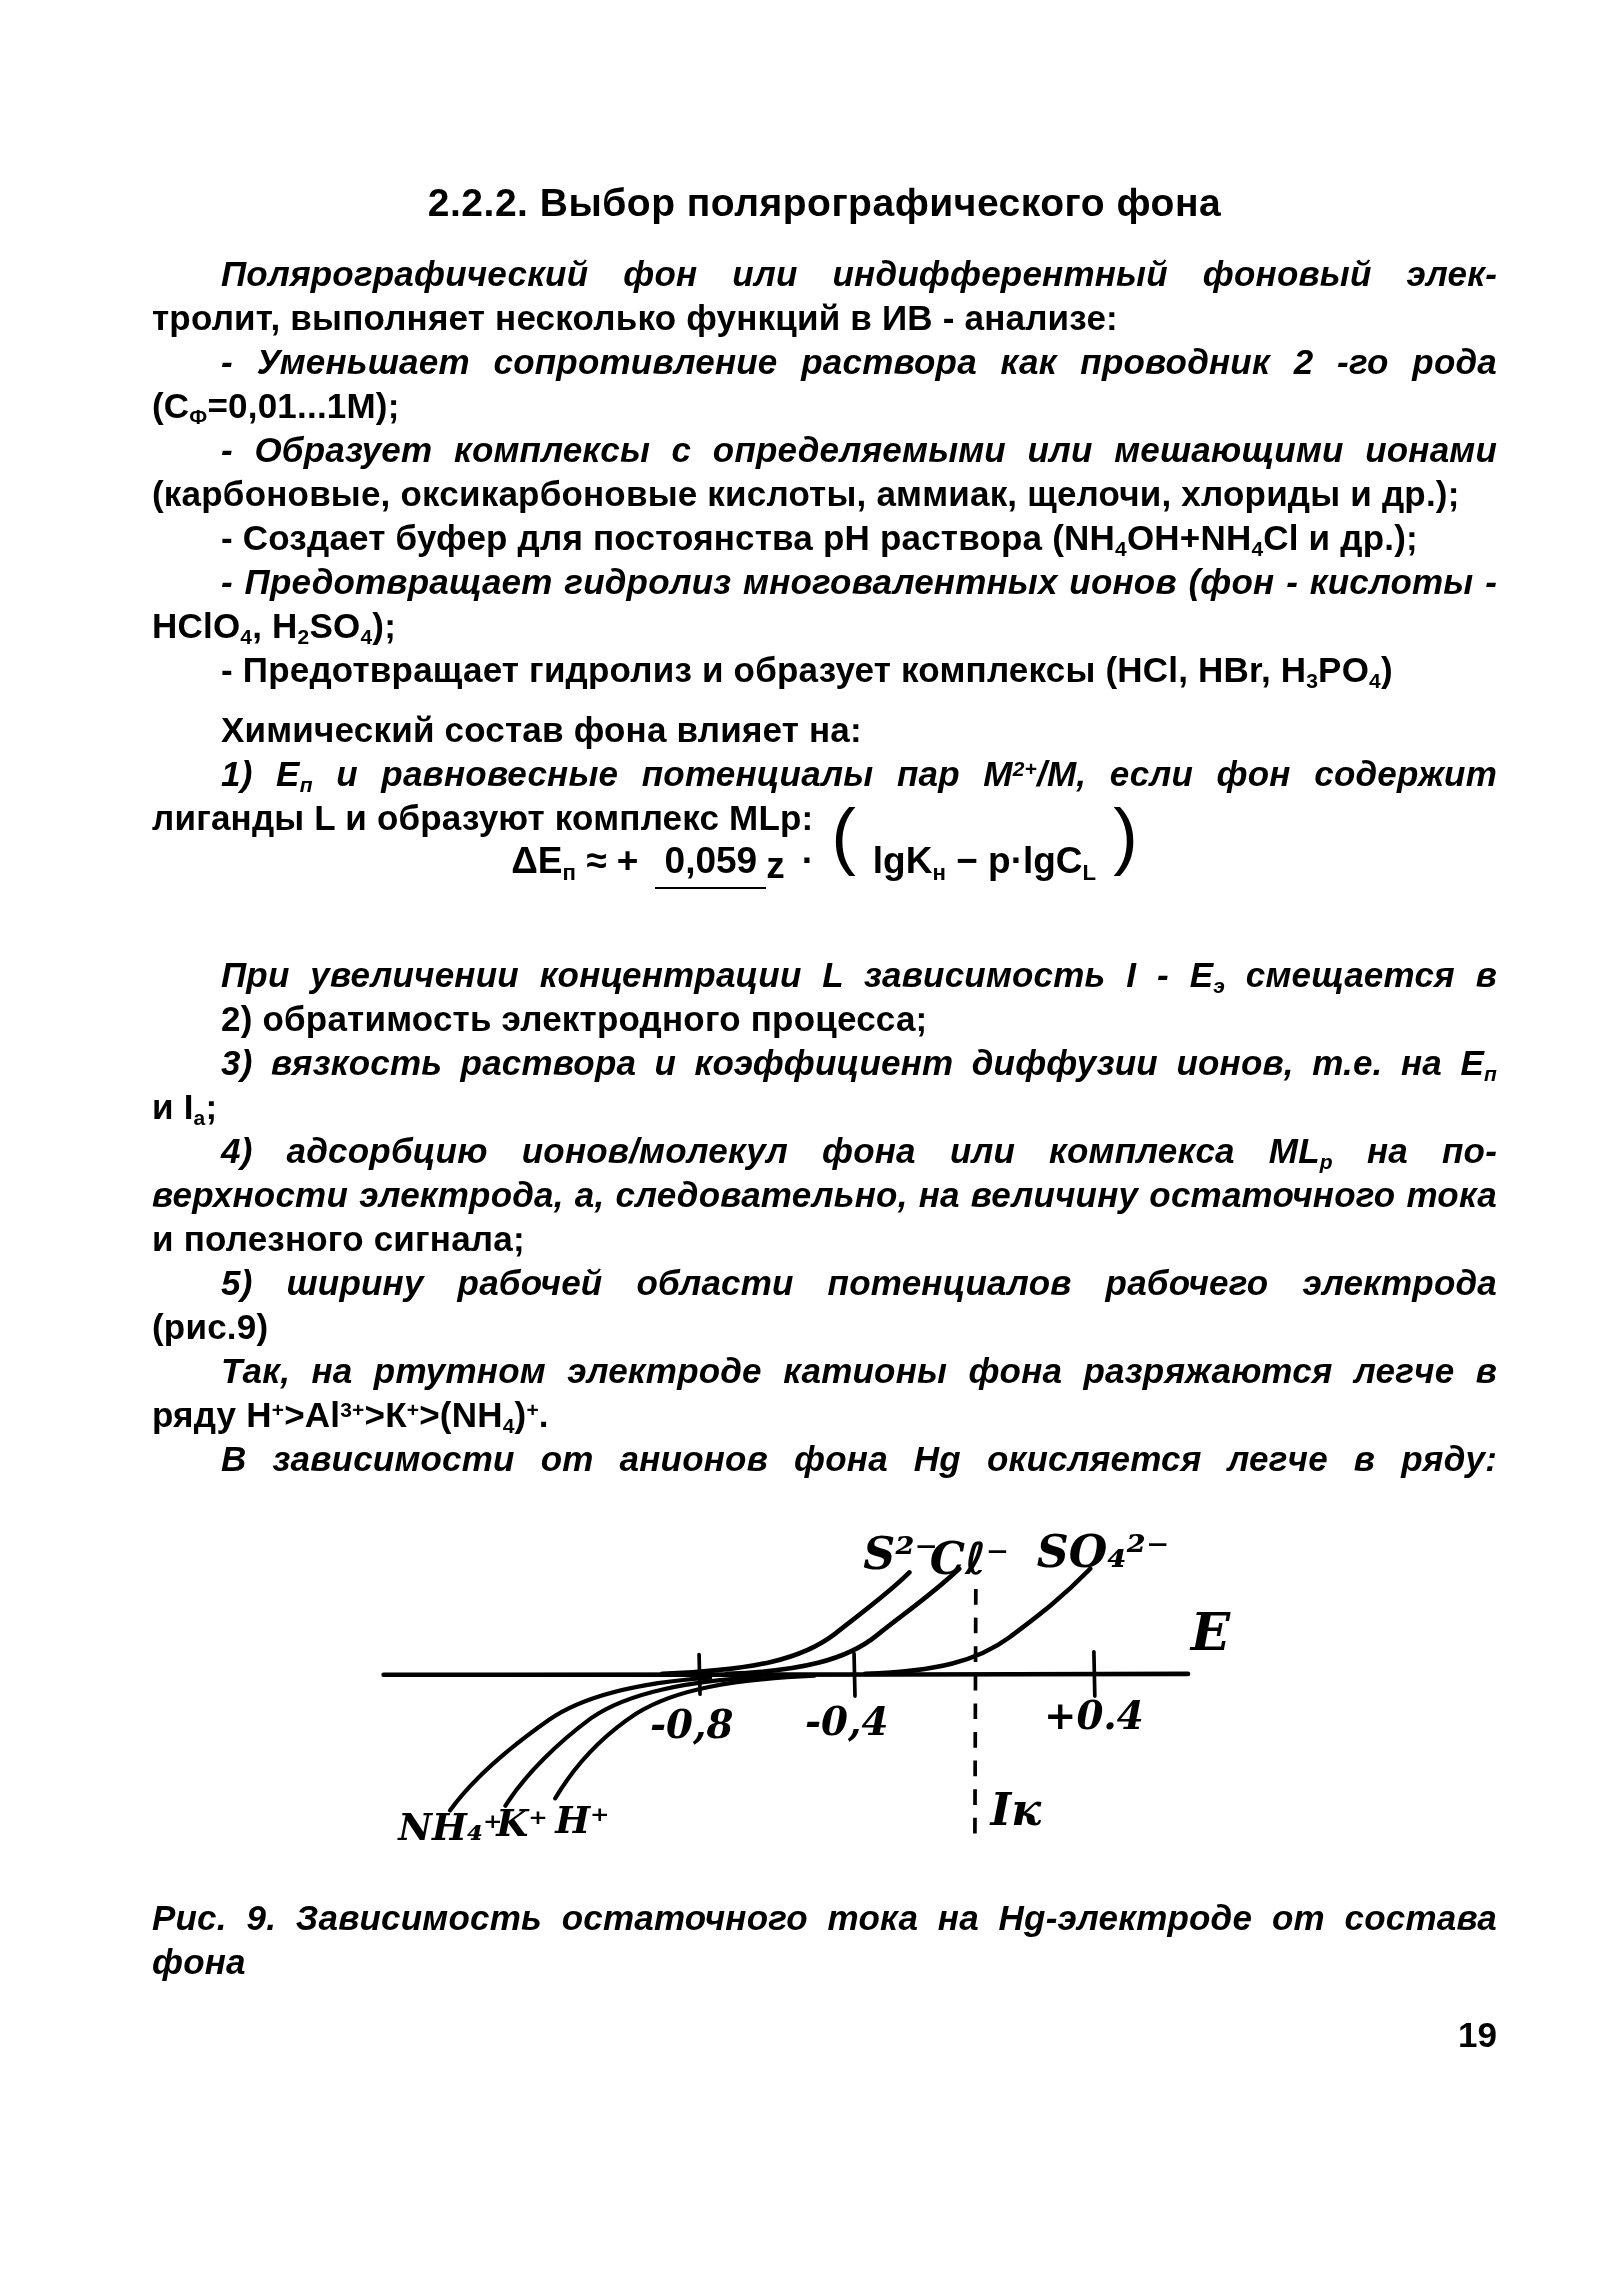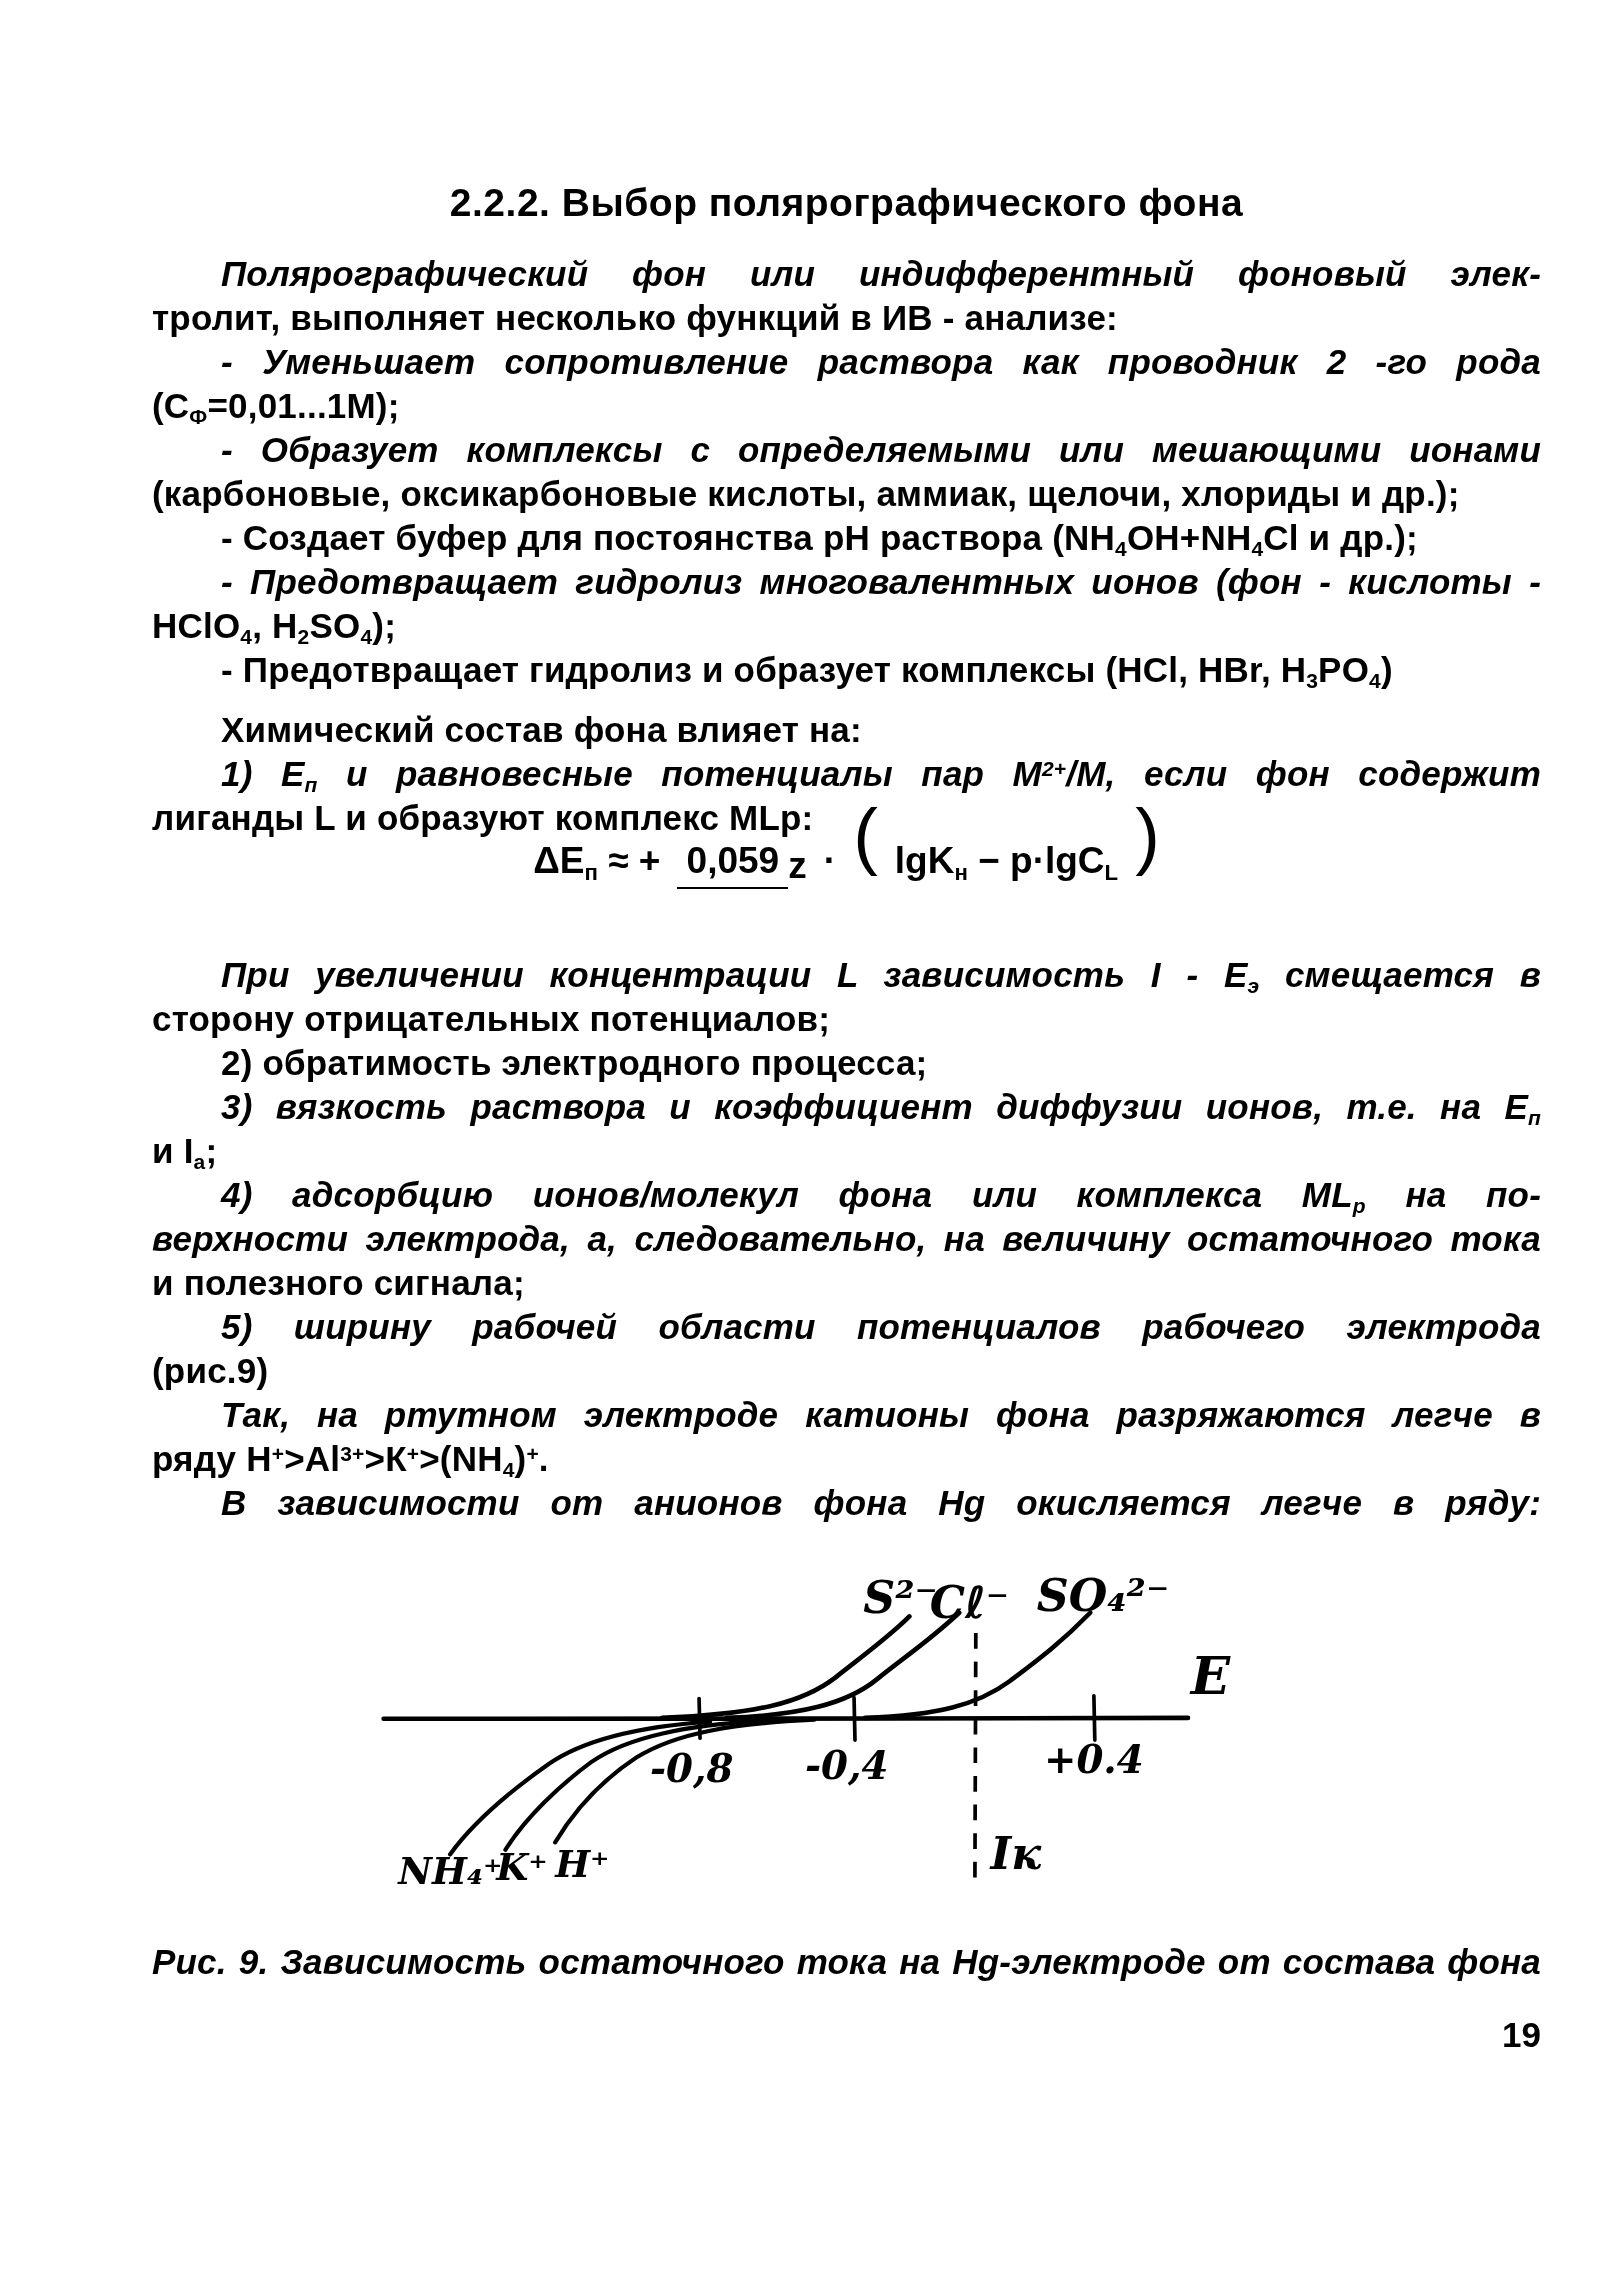--- a/index.html
+++ b/index.html
@@ -3,21 +3,21 @@
 <meta charset="utf-8">
 <style>
   html,body{margin:0;padding:0;background:#ffffff;}
   .page{
     position:relative;
     width:1613px;height:2289px;
     background:#ffffff;color:#000;
     font-family:"Liberation Sans",sans-serif;
     font-weight:bold;
     box-sizing:border-box;
-    padding:180px 72px 0 152px;
+    padding:180px 116px 0 152px;
     overflow:hidden;
   }
   .title{
     text-align:center;
     font-size:39px;line-height:46px;
     margin:0 0 26px 0;
     letter-spacing:0.5px;
   }
   .ln{font-size:35px;line-height:44px;letter-spacing:0.2px;}
   .ind{text-indent:69px;}
@@ -69,21 +69,20 @@
       <span class="num">0,059</span>
       <span class="den">z</span>
     </span>
     <span>·</span>
     <span class="paren">(</span>
     <span>lgK<sub>н</sub> − p·lgC<sub>L</sub></span>
     <span class="paren">)</span>
   </div>
 
   <div class="ln ind jst">При увеличении концентрации L зависимость I - Е<sub>э</sub> смещается в</div>
-  <div class="ln">сторону отрицательных потенциалов;</div>
   <div class="ln ind">2) обратимость электродного процесса;</div>
   <div class="ln ind jst">3) вязкость раствора и коэффициент диффузии ионов, т.е. на Е<sub>п</sub></div>
   <div class="ln">и I<sub>а</sub>;</div>
   <div class="ln ind jst">4) адсорбцию ионов/молекул фона или комплекса ML<sub>p</sub> на по-</div>
   <div class="ln jst">верхности электрода, а, следовательно, на величину остаточного тока</div>
   <div class="ln">и полезного сигнала;</div>
   <div class="ln ind jst">5) ширину рабочей области потенциалов рабочего электрода</div>
   <div class="ln">(рис.9)</div>
   <div class="ln ind jst">Так, на ртутном электроде катионы фона разряжаются легче в</div>
   <div class="ln">ряду Н<sup>+</sup>&gt;Al<sup>3+</sup>&gt;К<sup>+</sup>&gt;(NH<sub>4</sub>)<sup>+</sup>.</div>

